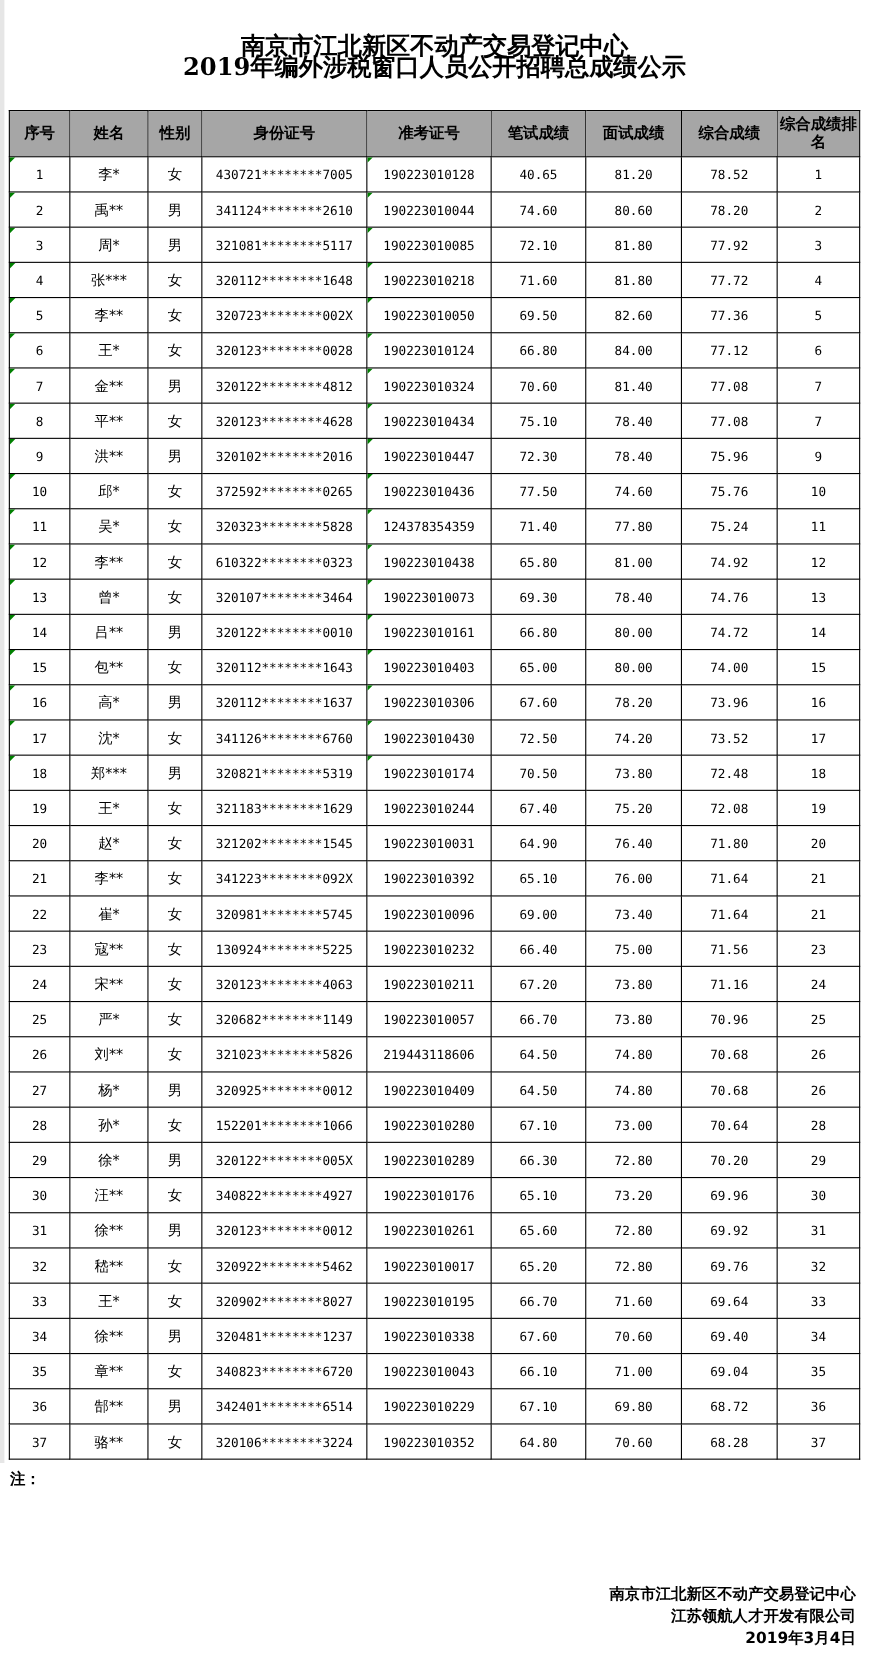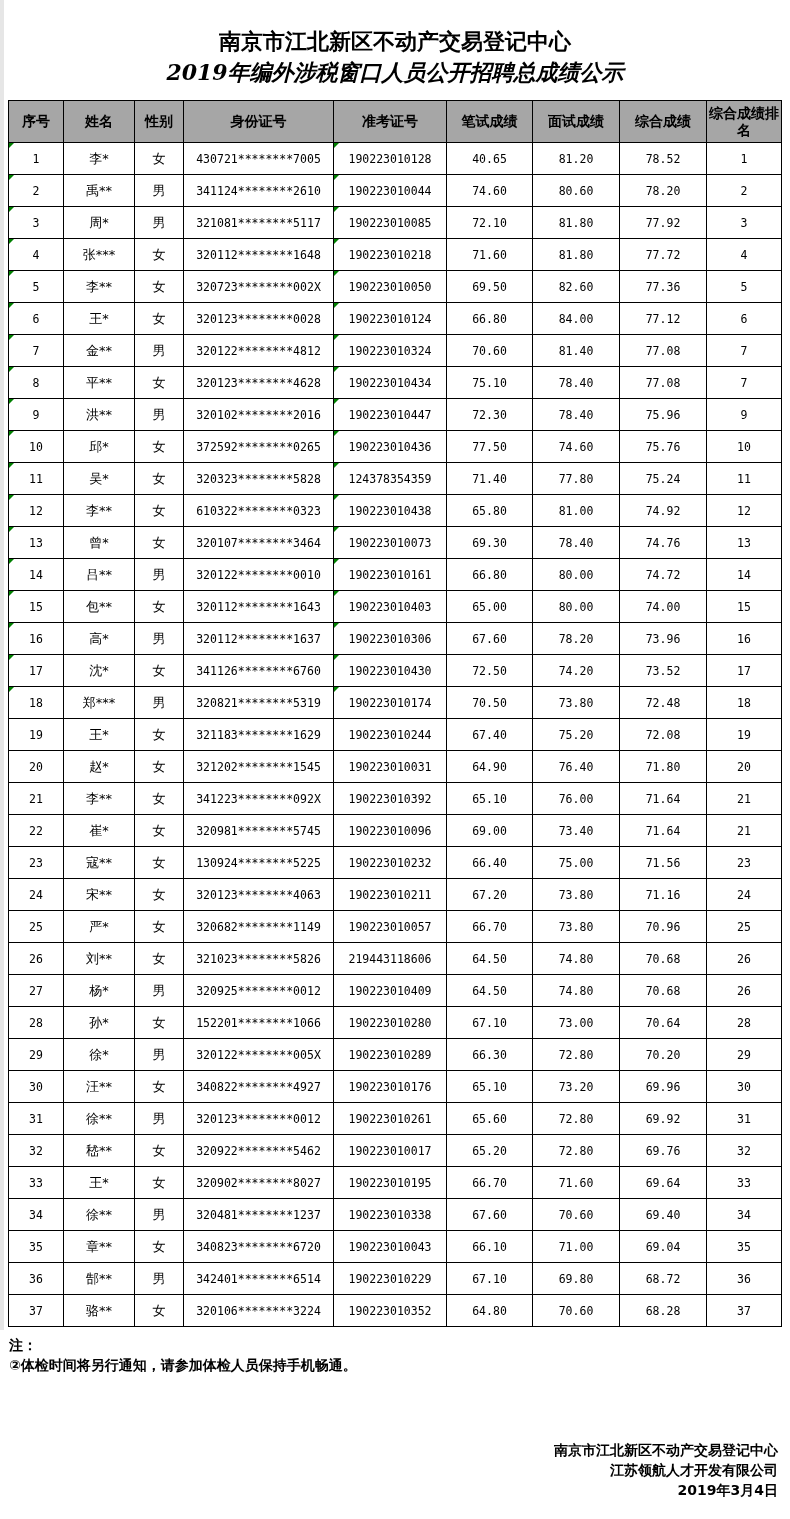--- a/index.html
+++ b/index.html
@@ -3,21 +3,21 @@
 <meta charset="utf-8">
 <style>
   html, body { margin: 0; padding: 0; background: #ffffff; }
   body { width: 790px; height: 1519px; position: relative; overflow: hidden;
          font-family: "DejaVu Sans", "Liberation Sans", sans-serif; color: #000; }
   .left-strip { position: absolute; left: 0; top: 0; width: 4px; height: 1330px; background: #e6e6e6; }
   .title { position: absolute; left: 0; width: 790px; text-align: center;
            font-family: "DejaVu Serif", "Liberation Serif", serif; font-weight: bold;
            font-size: 22px; letter-spacing: 0px; }
   .title.t1 { top: 27px; }
-  .title.t2 { top: 58px; font-style: italic; }
+  .title.t2 { top: 46px; }
   table.grid { position: absolute; left: 8px; top: 100px; border-collapse: collapse; table-layout: fixed; width: 773px; }
   table.grid th, table.grid td { border: 1px solid #000; text-align: center; padding: 0; overflow: hidden; white-space: nowrap; position: relative; }
   table.grid th { background: #a6a6a6; height: 41px; font-family: "DejaVu Serif", "Liberation Serif", serif;
                   font-weight: bold; font-size: 14px; line-height: 17px; }
   table.grid th.wrap { white-space: normal; text-align: center; }
   table.grid td { height: 31px; font-family: "DejaVu Sans Mono", "Liberation Mono", monospace; font-size: 11.5px; }
   table.grid td.cjk { font-family: "DejaVu Sans", "Liberation Sans", sans-serif; font-size: 13px; }
   .tri { position: absolute; left: 0; top: 0; width: 0; height: 0;
          border-top: 5px solid #008000; border-right: 5px solid transparent; }
   .notes { position: absolute; left: 9px; top: 1336px; font-family: "DejaVu Sans", "Liberation Sans", sans-serif;
@@ -464,20 +464,19 @@
         <td><span>64.80</span></td>
         <td><span>70.60</span></td>
         <td><span>68.28</span></td>
         <td><span>37</span></td>
       </tr>
     </tbody>
 </table>
 
 <div class="notes">
   <div>注：</div>
-  <div>②体检时间将另行通知，请参加体检人员保持手机畅通。</div>
 </div>
 
 <div class="footer">
   <div>南京市江北新区不动产交易登记中心</div>
   <div>江苏领航人才开发有限公司</div>
   <div>2019年3月4日</div>
 </div>
 
 </body></html>

